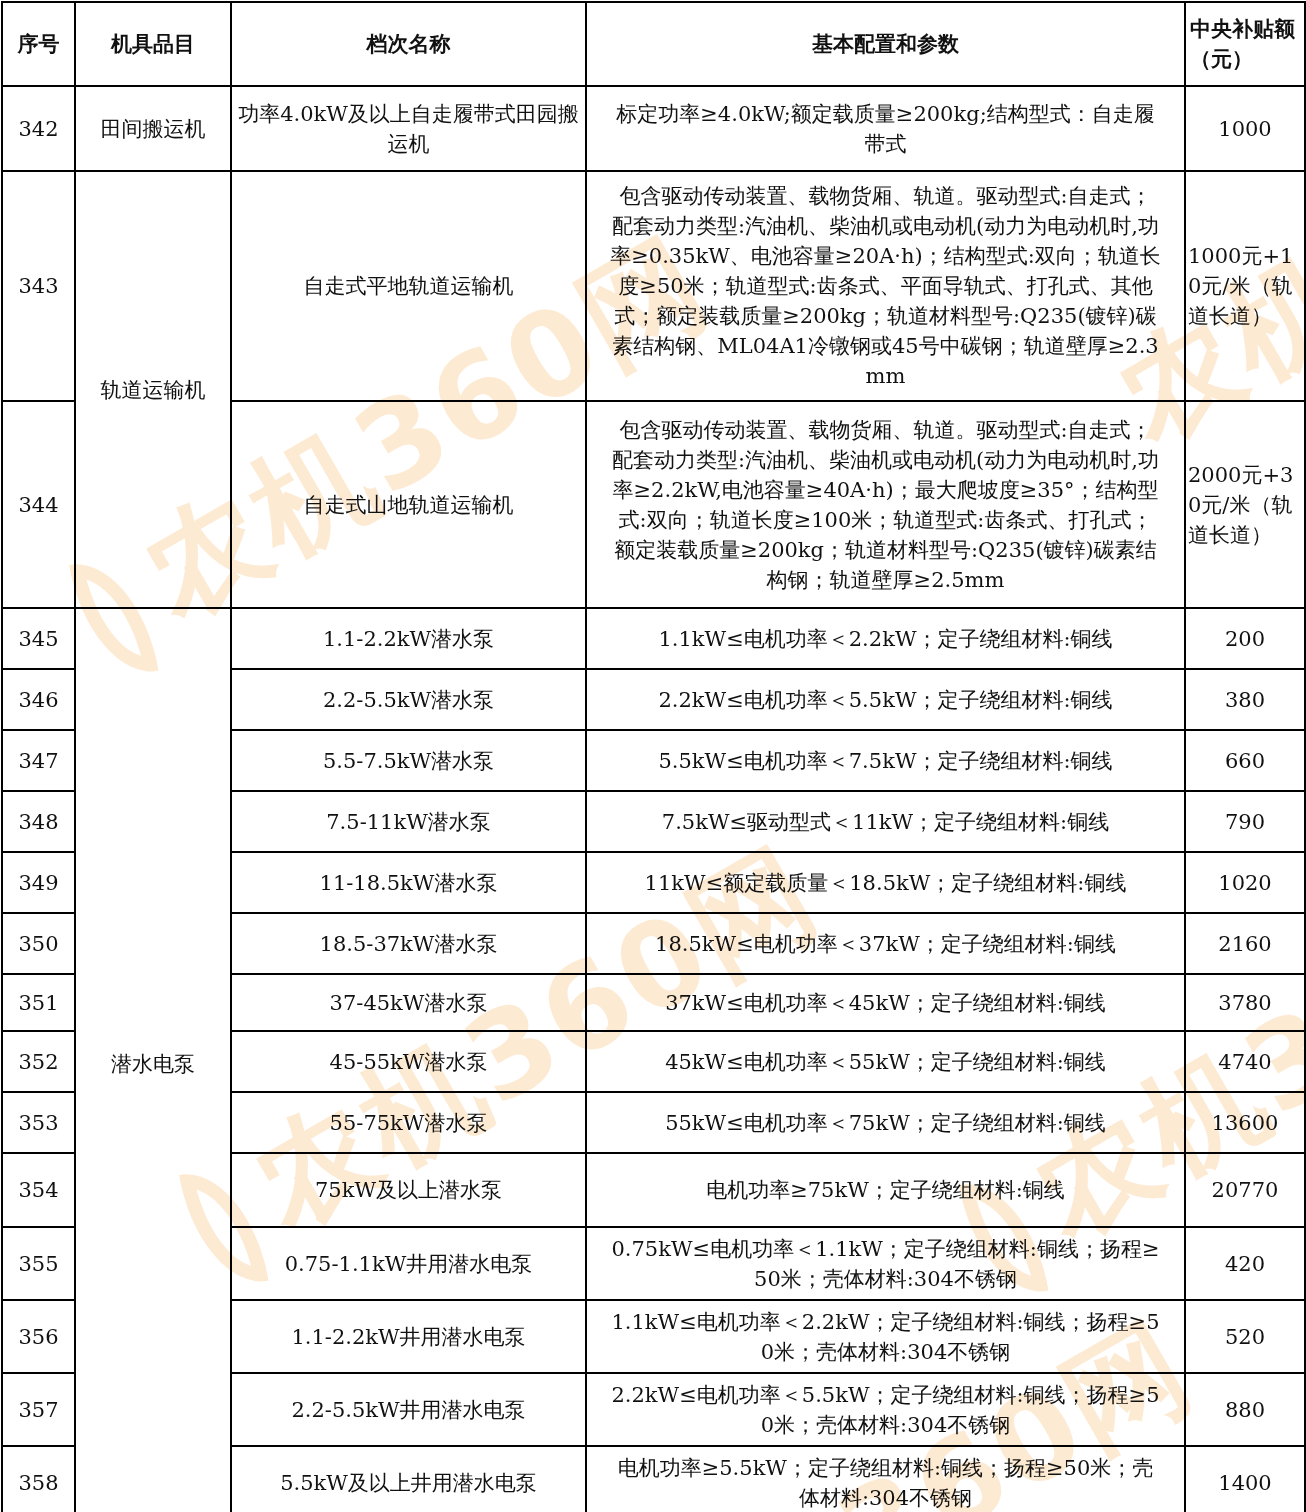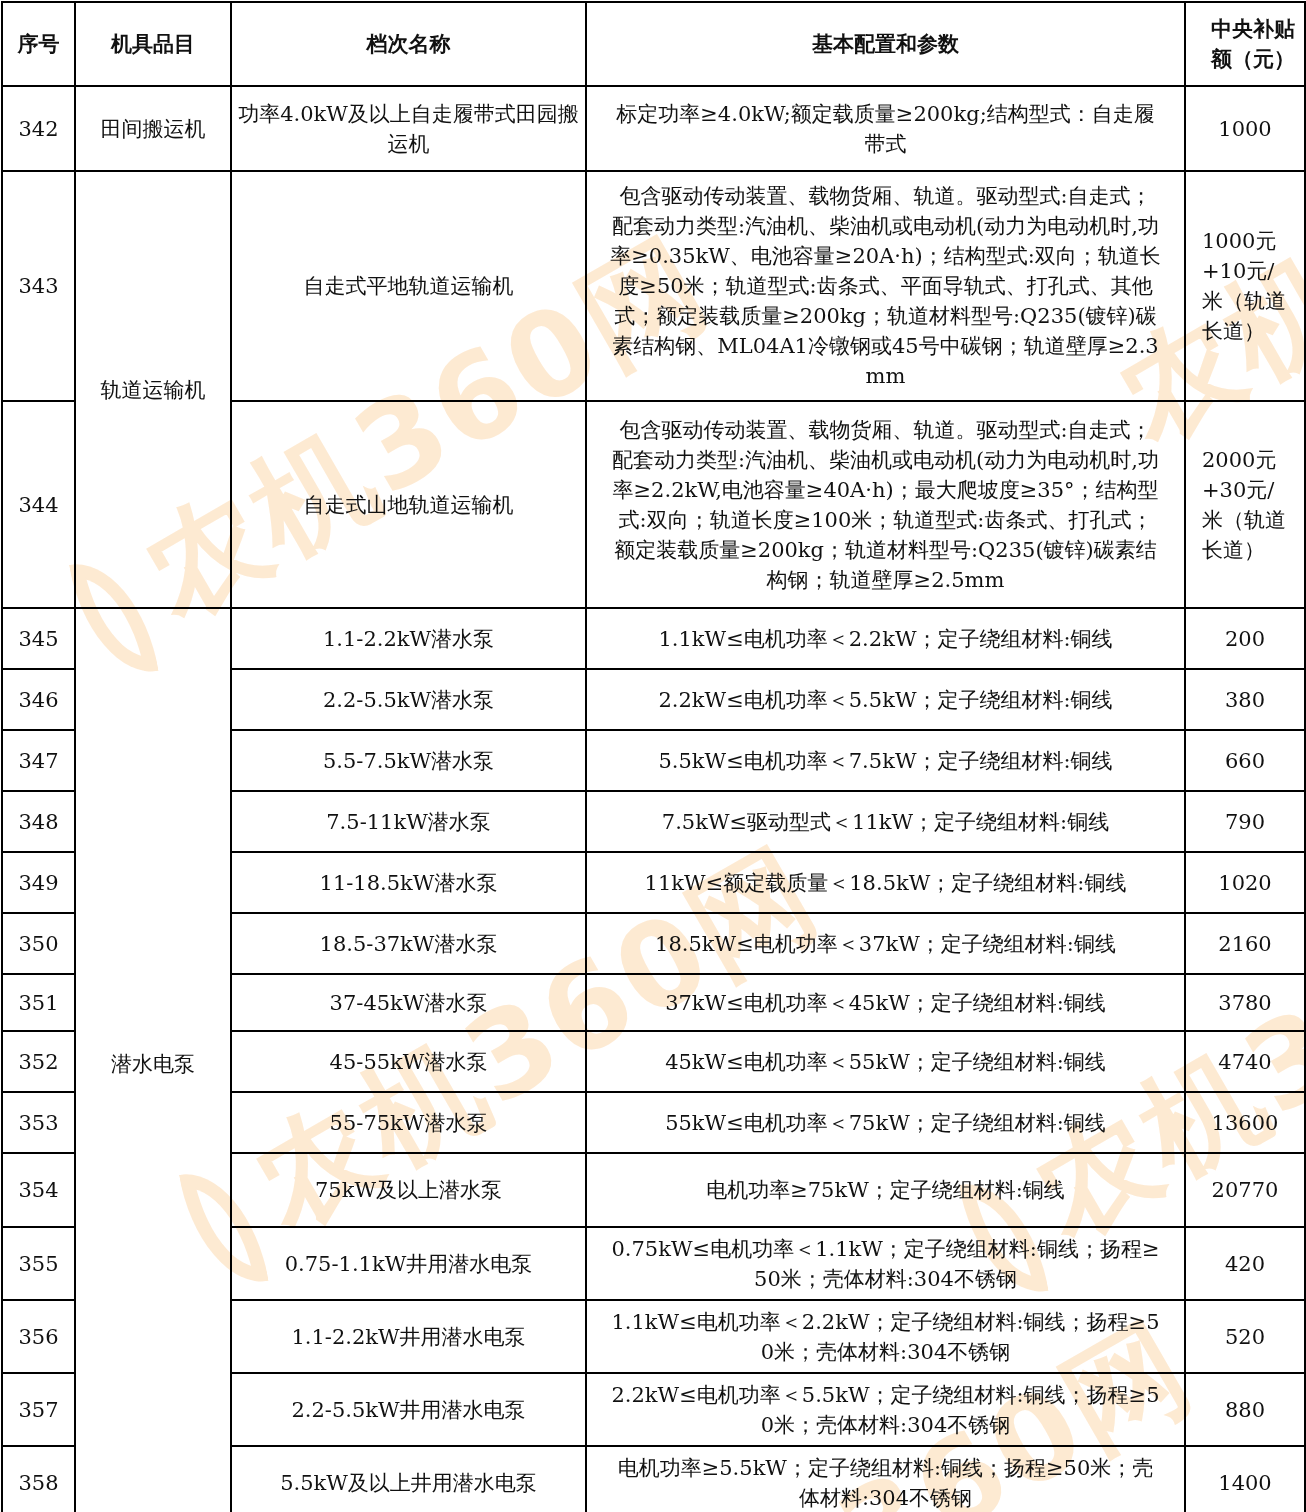--- a/index.html
+++ b/index.html
@@ -10,23 +10,23 @@
                  font-size: 118px; letter-spacing: 4px; white-space: nowrap;
                  transform: rotate(-30deg); transform-origin: left top; opacity: 0.75; }
     .watermark .leaf { display: inline-block; width: 70px; height: 120px; border: 14px solid #fde3c4;
                        border-radius: 0 100% 0 100%; transform: rotate(20deg); margin-right: 18px; vertical-align: middle; box-sizing: border-box; }
     table { position: absolute; left: 1px; top: 1px; border-collapse: collapse; table-layout: fixed;
             width: 1303px; z-index: 1; background: transparent; }
     td, th { border: 2px solid #000; padding: 2px 4px; text-align: center; vertical-align: middle;
              font-size: 21px; line-height: 30px; font-weight: normal; word-break: break-all; }
     td.thin-top { border-top-width: 1px; }
     th { font-family: "DejaVu Sans", sans-serif; font-weight: bold; font-size: 21px; }
-    th.subsidy-h { text-align: center; padding-left: 20px; }
+    th.subsidy-h { text-align: left; padding-left: 4px; }
     td.spec { padding: 2px 22px; }
-    td.subsidy { text-align: center; padding: 2px 16px; }
+    td.subsidy { text-align: center; padding: 2px 2px; }
     td.subsidy.wrap { text-align: left; }
   </style>
 </head>
 <body>
 
 <div class="watermark" style="left:40px; top:560px;"><span class="leaf"></span><span>农机360网</span></div>
 <div class="watermark" style="left:150px; top:1170px;"><span class="leaf"></span><span>农机360网</span></div>
 <div class="watermark" style="left:930px; top:1180px;"><span class="leaf"></span><span>农机360网</span></div>
 <div class="watermark" style="left:1090px; top:340px;"><span>农机360网</span></div>
 <div class="watermark" style="left:600px; top:1600px;"><span>农机360网</span></div>

